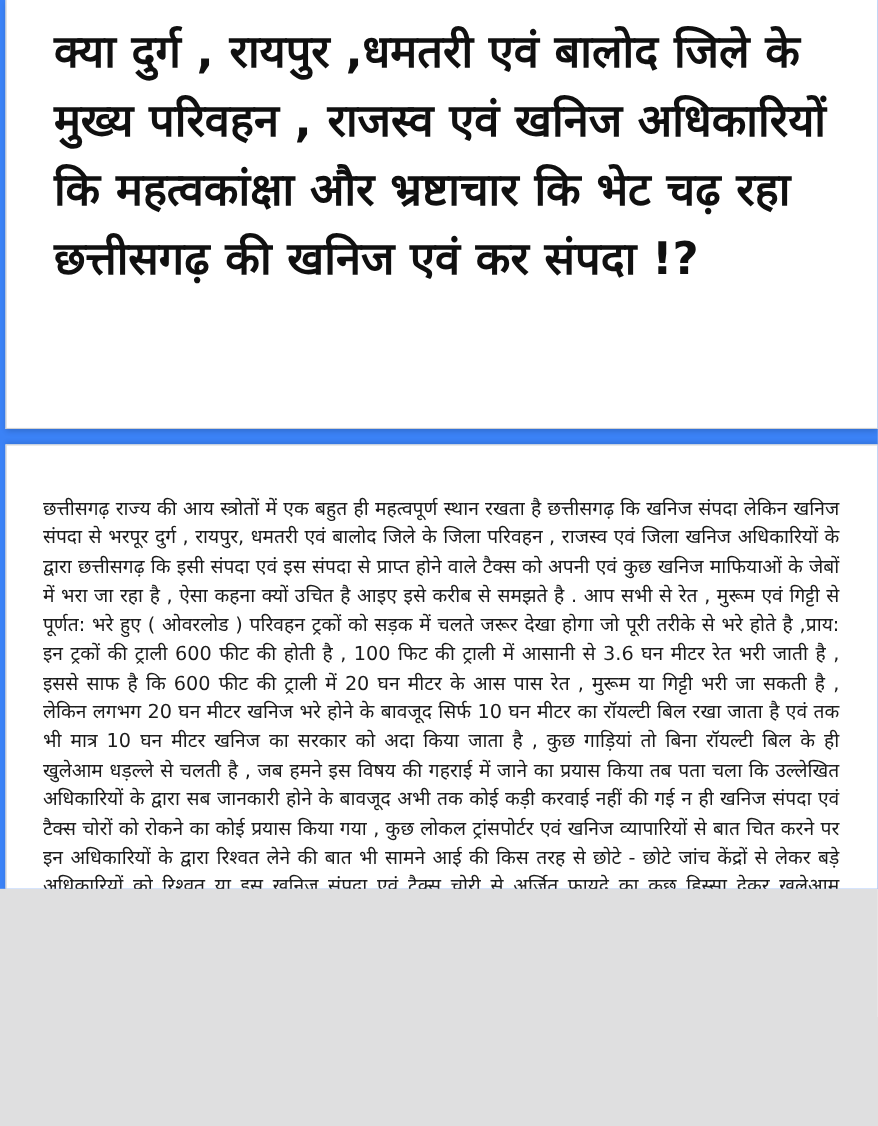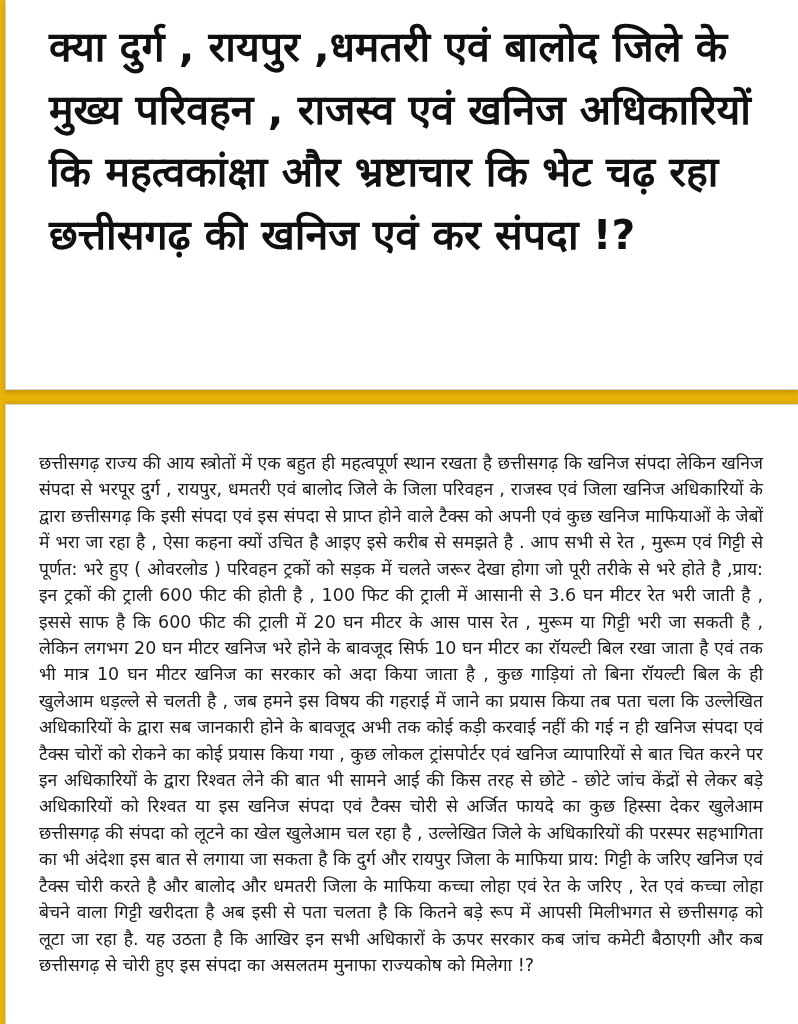--- a/index.html
+++ b/index.html
@@ -9,22 +9,22 @@
   body {
     width: 798px;
     height: 1024px;
     background: #dfdfe0;
     font-family: "DejaVu Sans", "Liberation Sans", sans-serif;
     overflow: hidden;
   }
   .page {
     position: relative;
     width: 798px;
-    height: 1024px;
-    background: #eab308;
+    height: 808px;
+    background: #3b82f6;
     overflow: hidden;
   }
   .card {
     position: absolute;
     left: 5px;
     right: 0;
     background: #ffffff;
     border-left: 1px solid #cfcfcf;
     box-sizing: border-box;
   }

